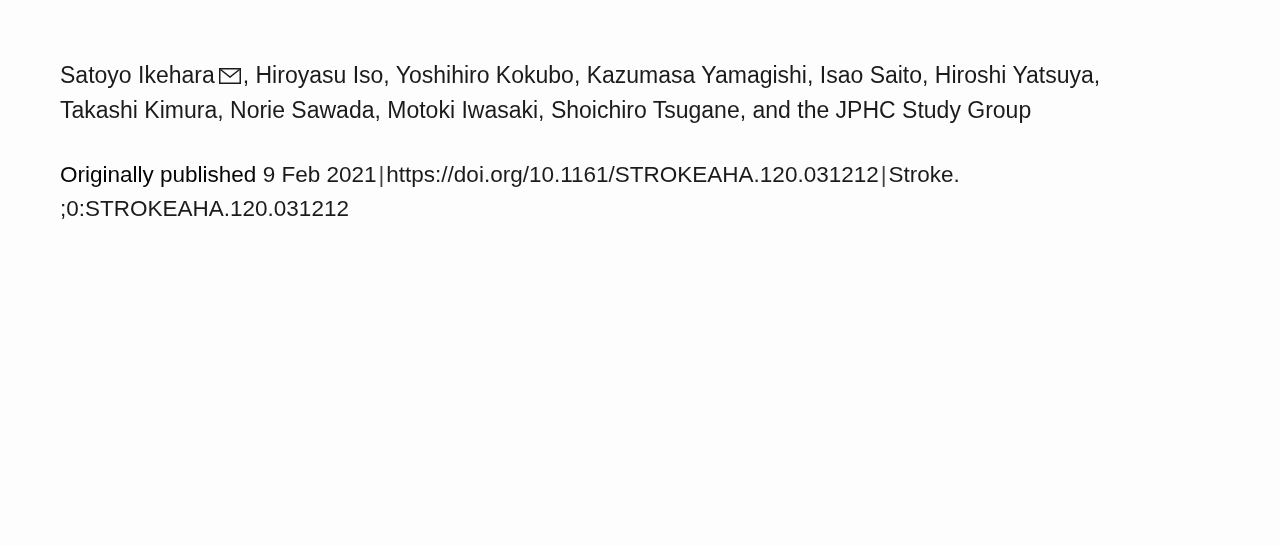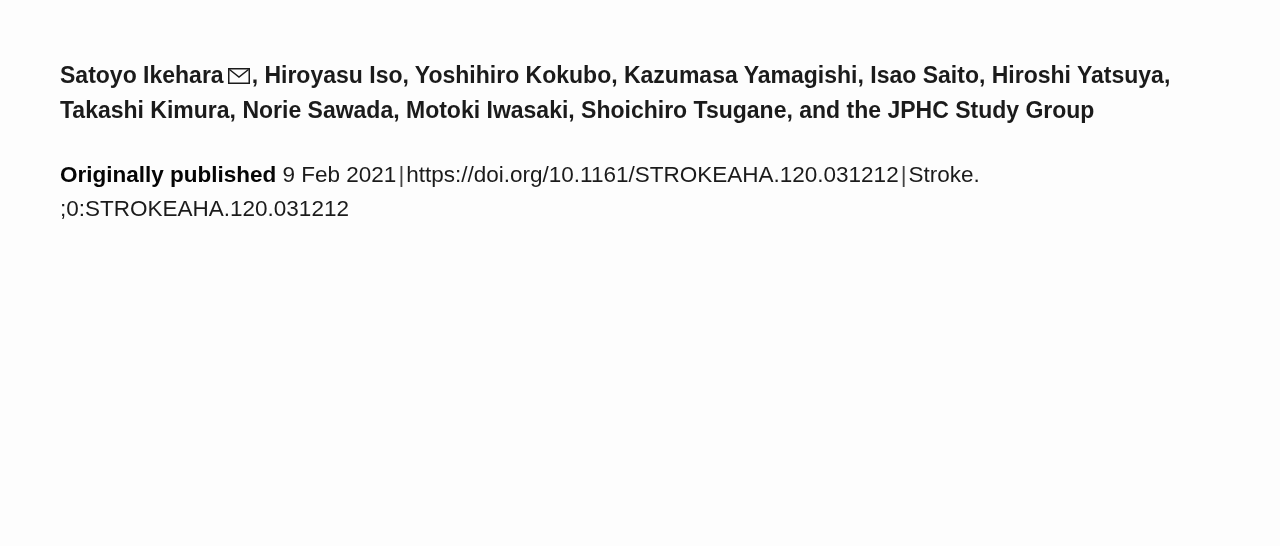--- a/index.html
+++ b/index.html
@@ -31,42 +31,42 @@
     margin: 0;
     padding-top: 6px;
     max-width: 1180px;
   }
   .authors {
     margin-top: 38px;
     font-size: 23px;
     line-height: 1.52;
     color: #1b1b1b;
     max-width: 1160px;
-    font-weight: 700;
+    font-weight: 400;
   }
   .authors .author-name {
     white-space: nowrap;
   }
   .mail-icon {
     display: inline-block;
     vertical-align: -1px;
     margin: 0 2px 0 4px;
   }
   .mail-icon svg {
     display: block;
   }
   .pubinfo {
     margin-top: 30px;
     font-size: 22.5px;
     line-height: 1.5;
     color: #1b1b1b;
     max-width: 1170px;
   }
   .pubinfo .published-label {
-    font-weight: 700;
+    font-weight: 400;
     color: #050505;
   }
   .pubinfo .sep {
     color: #444444;
     padding: 0 2px;
   }
   .pubinfo .doi,
   .pubinfo .pubdate,
   .pubinfo .journal {
     color: #1b1b1b;

